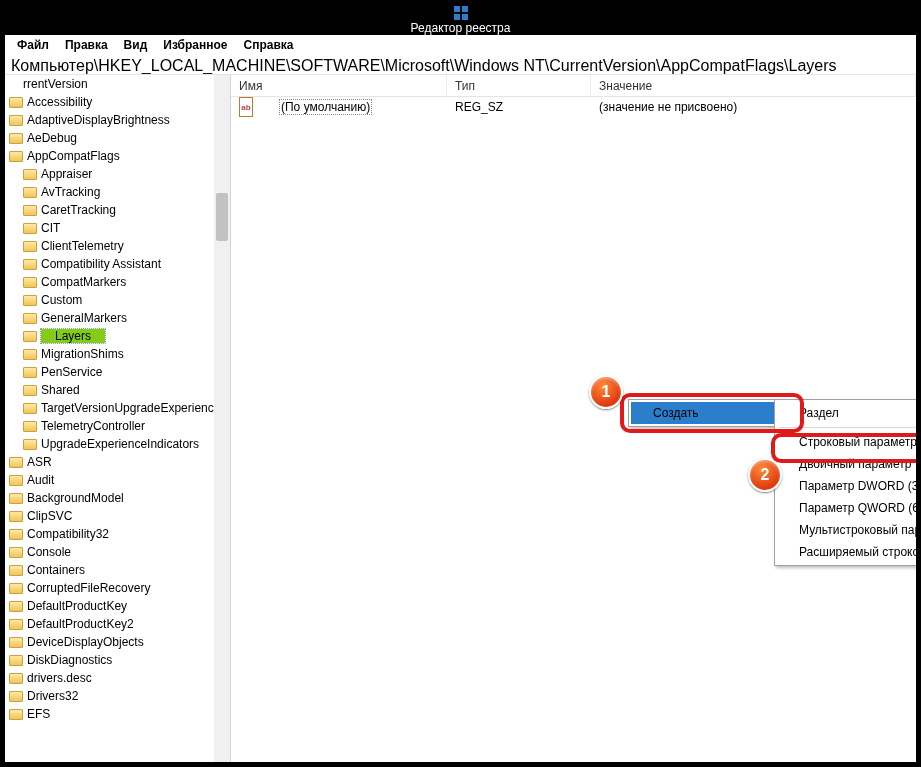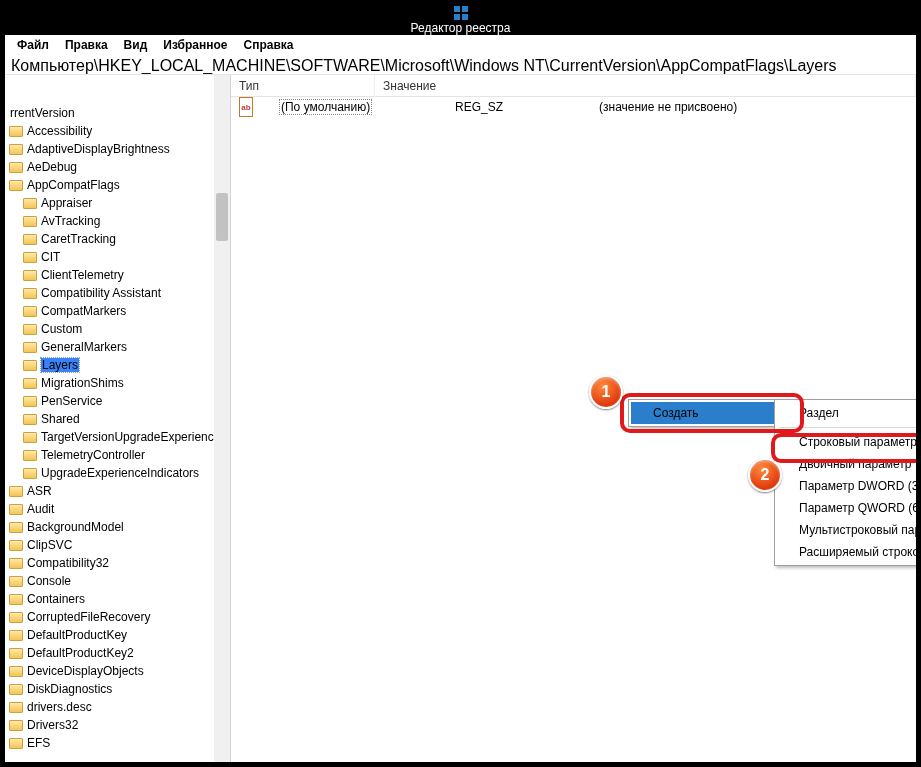--- a/index.html
+++ b/index.html
@@ -19,24 +19,24 @@
 .menubar .menu-item { padding: 2px 6px; cursor: default; font-weight: bold; }
 
 .addressbar { height: 20px; padding: 2px 6px; font-size: 16px; border-bottom: 1px solid #e5e5e5; white-space: nowrap; overflow: hidden; }
 
 .body { display: flex; height: calc(100% - 70px); }
 
 .tree { width: 226px; border-right: 1px solid #d4d4d4; overflow-y: auto; padding: 2px 0; position: relative; }
 .tree-scroll { position: absolute; inset: 0; overflow: hidden; }
 .tree-item { display: flex; align-items: center; height: 18px; padding-left: 4px; white-space: nowrap; cursor: default; }
 .tree-item .folder { width: 14px; height: 11px; margin-right: 4px; background: linear-gradient(#ffe9a6,#f3c456); border: 1px solid #caa23f; border-radius: 1px; position: relative; flex-shrink: 0; }
-.tree-item.in0 { padding-left: 5px; margin-top: 29px; }
+.tree-item.in0 { padding-left: 18px; }
 .tree-item.in1 { padding-left: 4px; }
 .tree-item.in2 { padding-left: 18px; }
-.tree-item .label.sel { background: #3b82f6; outline: 1px dotted #7aa7c7; padding: 0 1px; }
+.tree-item .label.sel { background: #84cc16; outline: 1px dotted #7aa7c7; padding: 0 14px; }
 .tree-sb { position: absolute; right: 0; top: 0; bottom: 0; width: 16px; background: #f0f0f0; }
 .tree-sb .thumb { position: absolute; left: 2px; right: 2px; top: 118px; height: 48px; background: #c2c2c2; border-radius: 2px; }
 
 .list { flex: 1; position: relative; overflow: hidden; }
 .list-header { display: flex; height: 22px; border-bottom: 1px solid #e5e5e5; }
 .list-header .col { display: flex; align-items: center; padding: 0 8px; border-right: 1px solid #eee; color: #333; }
 .col-name { width: 216px; }
 .col-type { width: 144px; }
 .col-value { flex: 1; }
 .list-row { display: flex; height: 20px; align-items: center; }
@@ -254,20 +254,21 @@
             <span class="label">EFS</span>
           </div>
         </div>
       <div class="tree-sb">
           <div class="thumb"></div>
         </div>
     </div>
 
     <div class="list">
       <div class="list-header">
+        <div class="col col-name">Имя</div>
         <div class="col col-type">Тип</div>
         <div class="col col-value">Значение</div>
       </div>
       <div class="list-row">
         <div class="cell col-name">
           <span class="ab-icon">ab</span>
           <span class="txt">(По умолчанию)</span>
         </div>
         <div class="cell col-type">REG_SZ</div>
         <div class="cell col-value">(значение не присвоено)</div>

